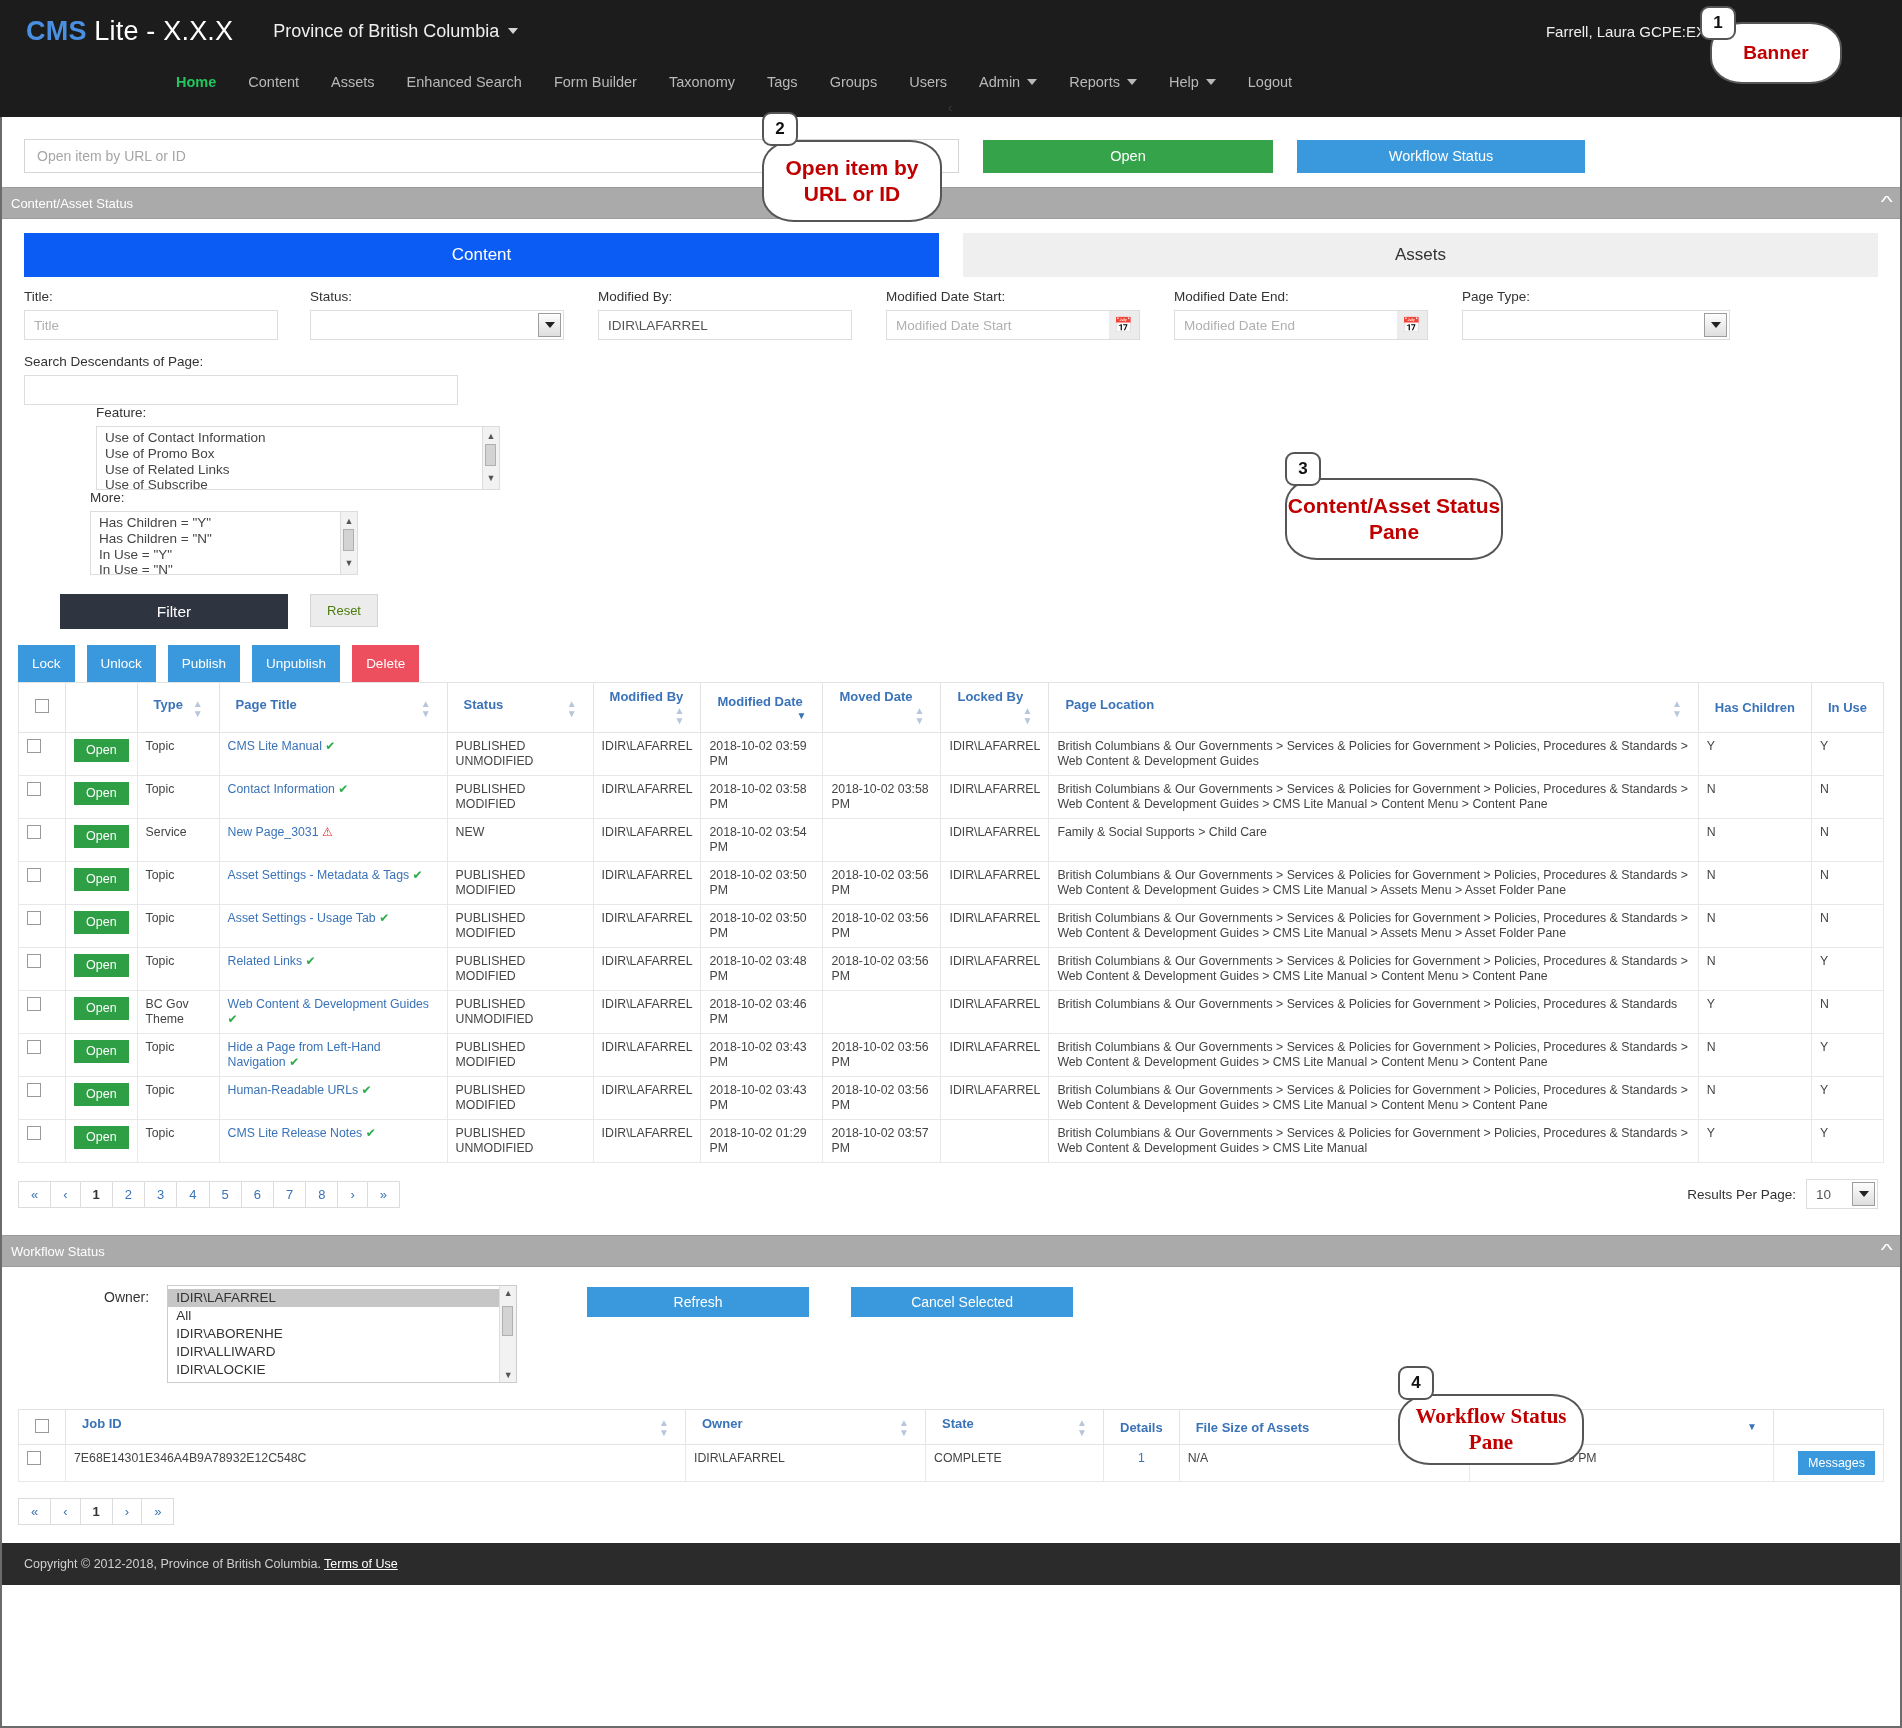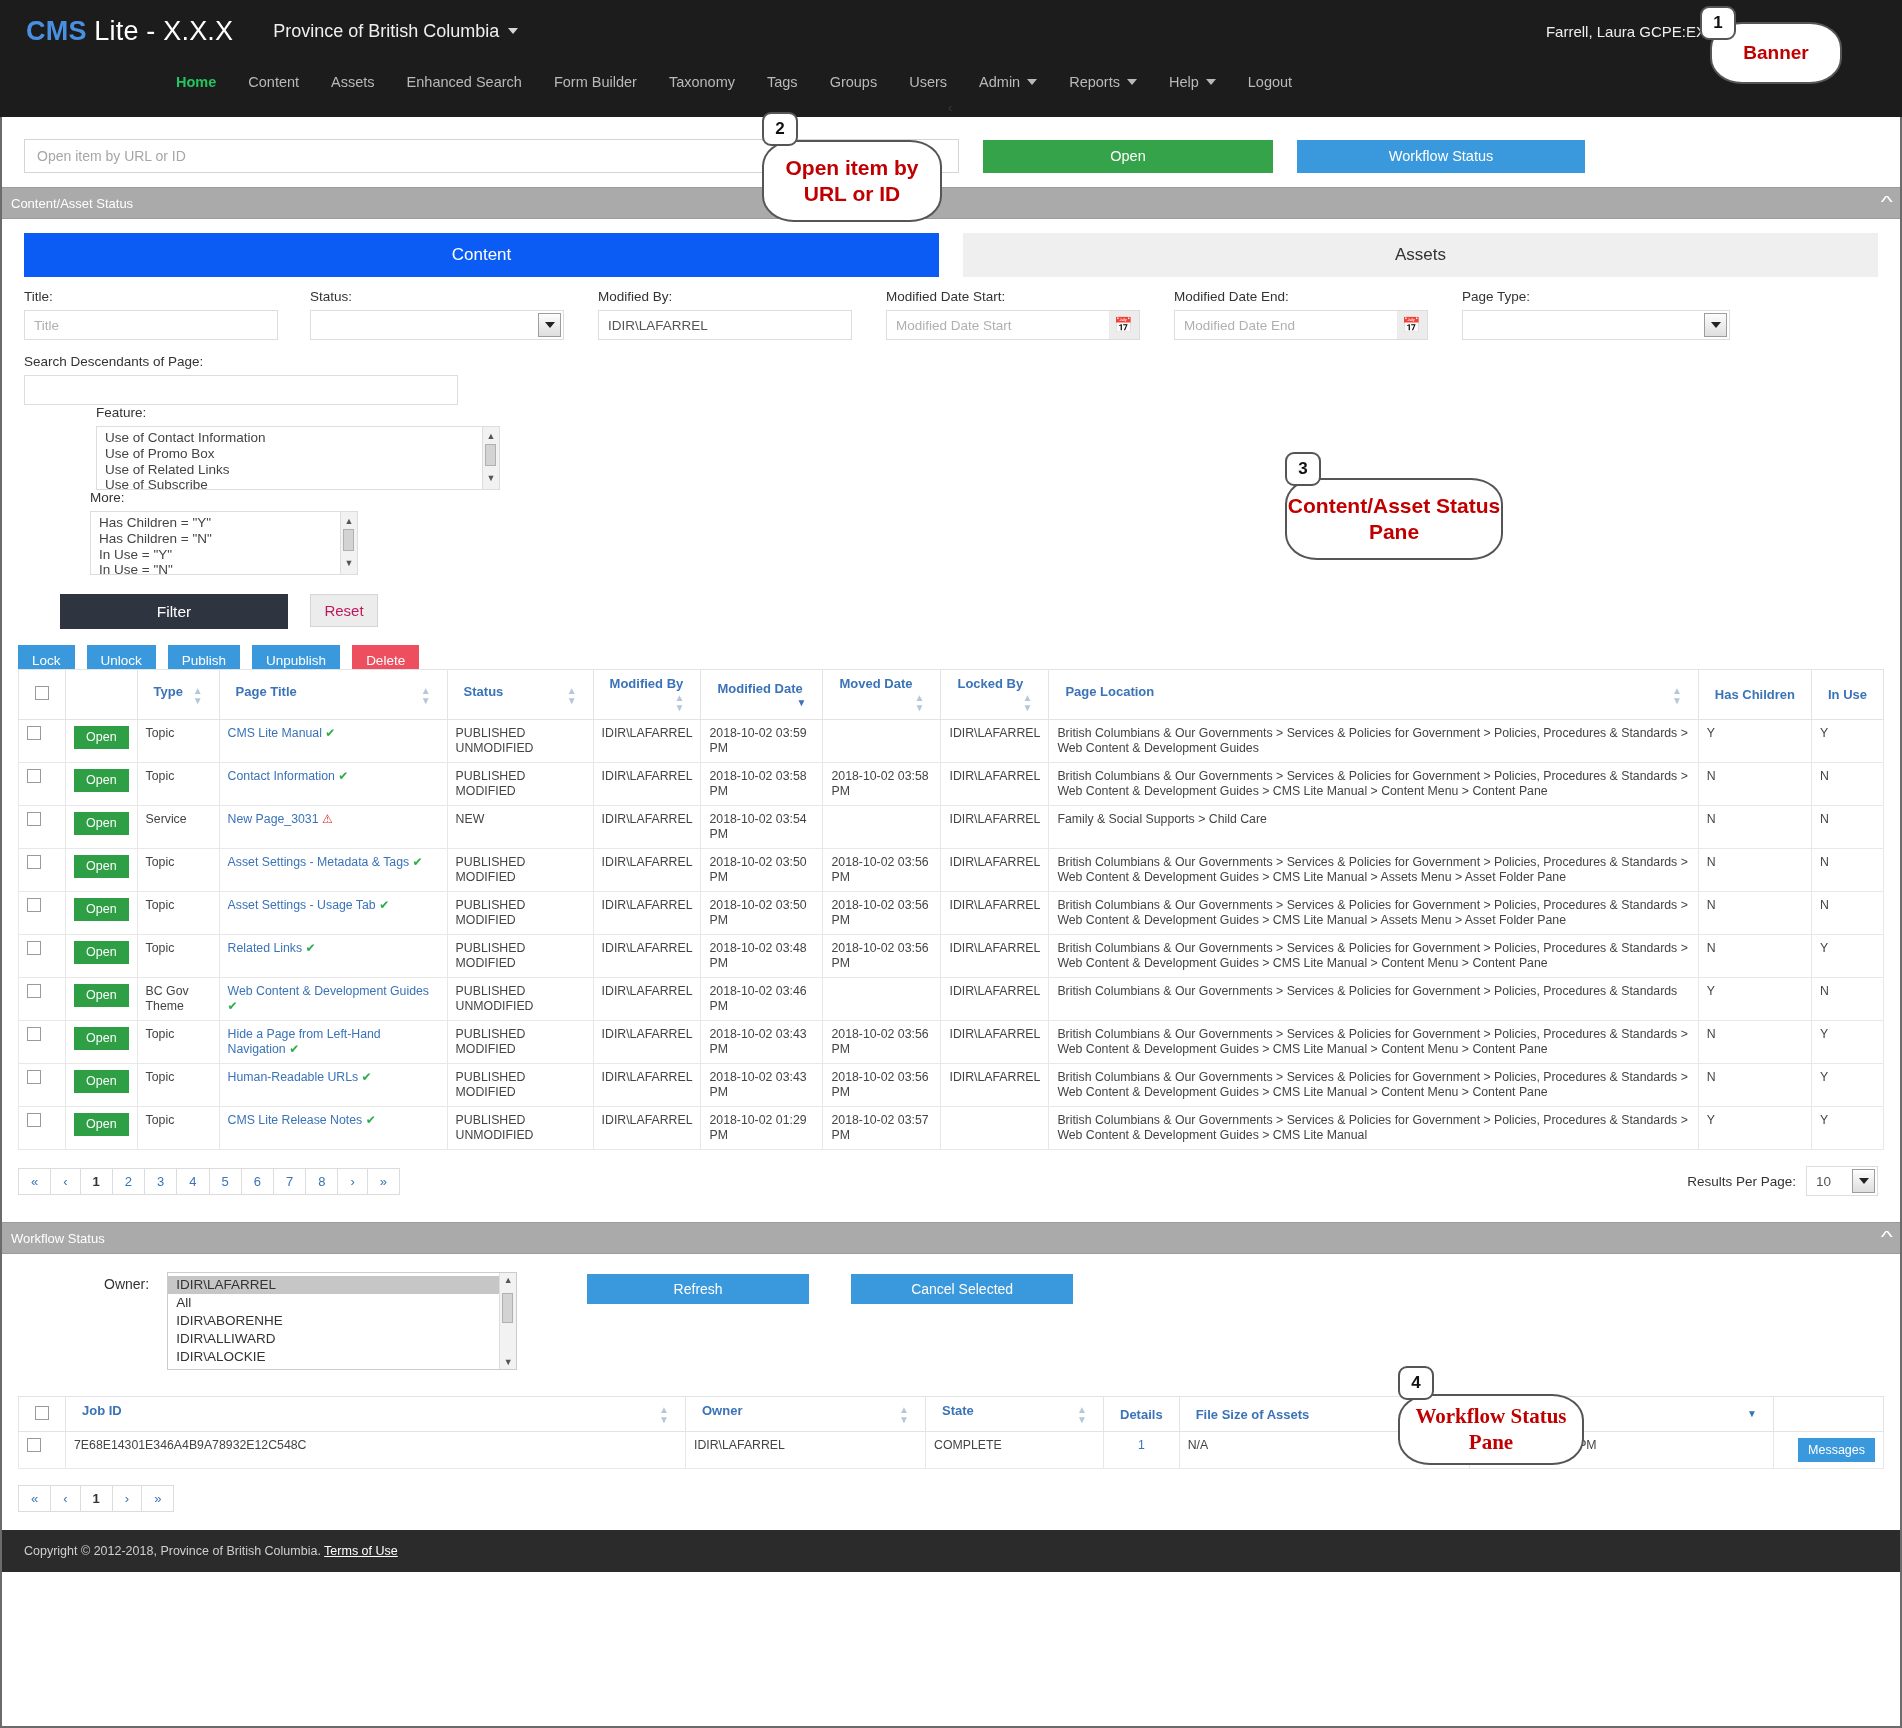--- a/index.html
+++ b/index.html
@@ -100,25 +100,25 @@
     font-size:13.5px; color:#444; padding:3px 0 0 8px; line-height:15.8px;
   }
   .lb-scroll {
     position:absolute; right:0; top:0; width:17px; height:100%;
     background:#f2f2f2; border-left:1px solid #ddd;
     display:flex; flex-direction:column; align-items:center; justify-content:space-between;
   }
   .lb-scroll .ar { font-size:9px; color:#555; padding:2px 0; }
   .lb-thumb { width:11px; height:22px; background:#d3d3d3; border:1px solid #b0b0b0; position:absolute; top:17px; left:2px;}
   .btn-filter { background:#2e3440; color:#fff; width:228px; height:35px; font-size:15.5px; border:none; cursor:pointer; font-family:inherit;}
-  .btn-reset { background:#ececec; color:#be185d; width:68px; height:33px; font-size:15px; border:1px solid #d5d5d5; cursor:pointer; font-family:inherit;}
+  .btn-reset { background:#ececec; color:#4d7c0f; width:68px; height:33px; font-size:13px; border:1px solid #d5d5d5; cursor:pointer; font-family:inherit;}
 
   
   .acts { display:flex; gap:12px; padding:16px 24px 0 18px; }
-  .acts button { height:24px; padding:8px 14px; font-size:13.5px; border:none; color:#fff; cursor:pointer; font-family:inherit;text-align:center; }
+  .acts button { height:37px; padding:8px 14px; font-size:13.5px; border:none; color:#fff; cursor:pointer; font-family:inherit;text-align:center; }
   .a-blue { background:#3a98dc; }
   .a-red { background:#ee4f5e; }
   .found { padding:14px 0 10px 18px; font-size:13.5px; color:#333; }
 
   
   table.grid { width:calc(100% - 36px); margin:0 18px; border-collapse:collapse; font-size:12.3px; }
   table.grid th {
     color:#3a73b8; font-weight:bold; text-align:left; padding:6px 16px; border:1px solid #e3e3e3;
     background:#fff; font-size:13px; vertical-align:middle; white-space:nowrap;
   }

